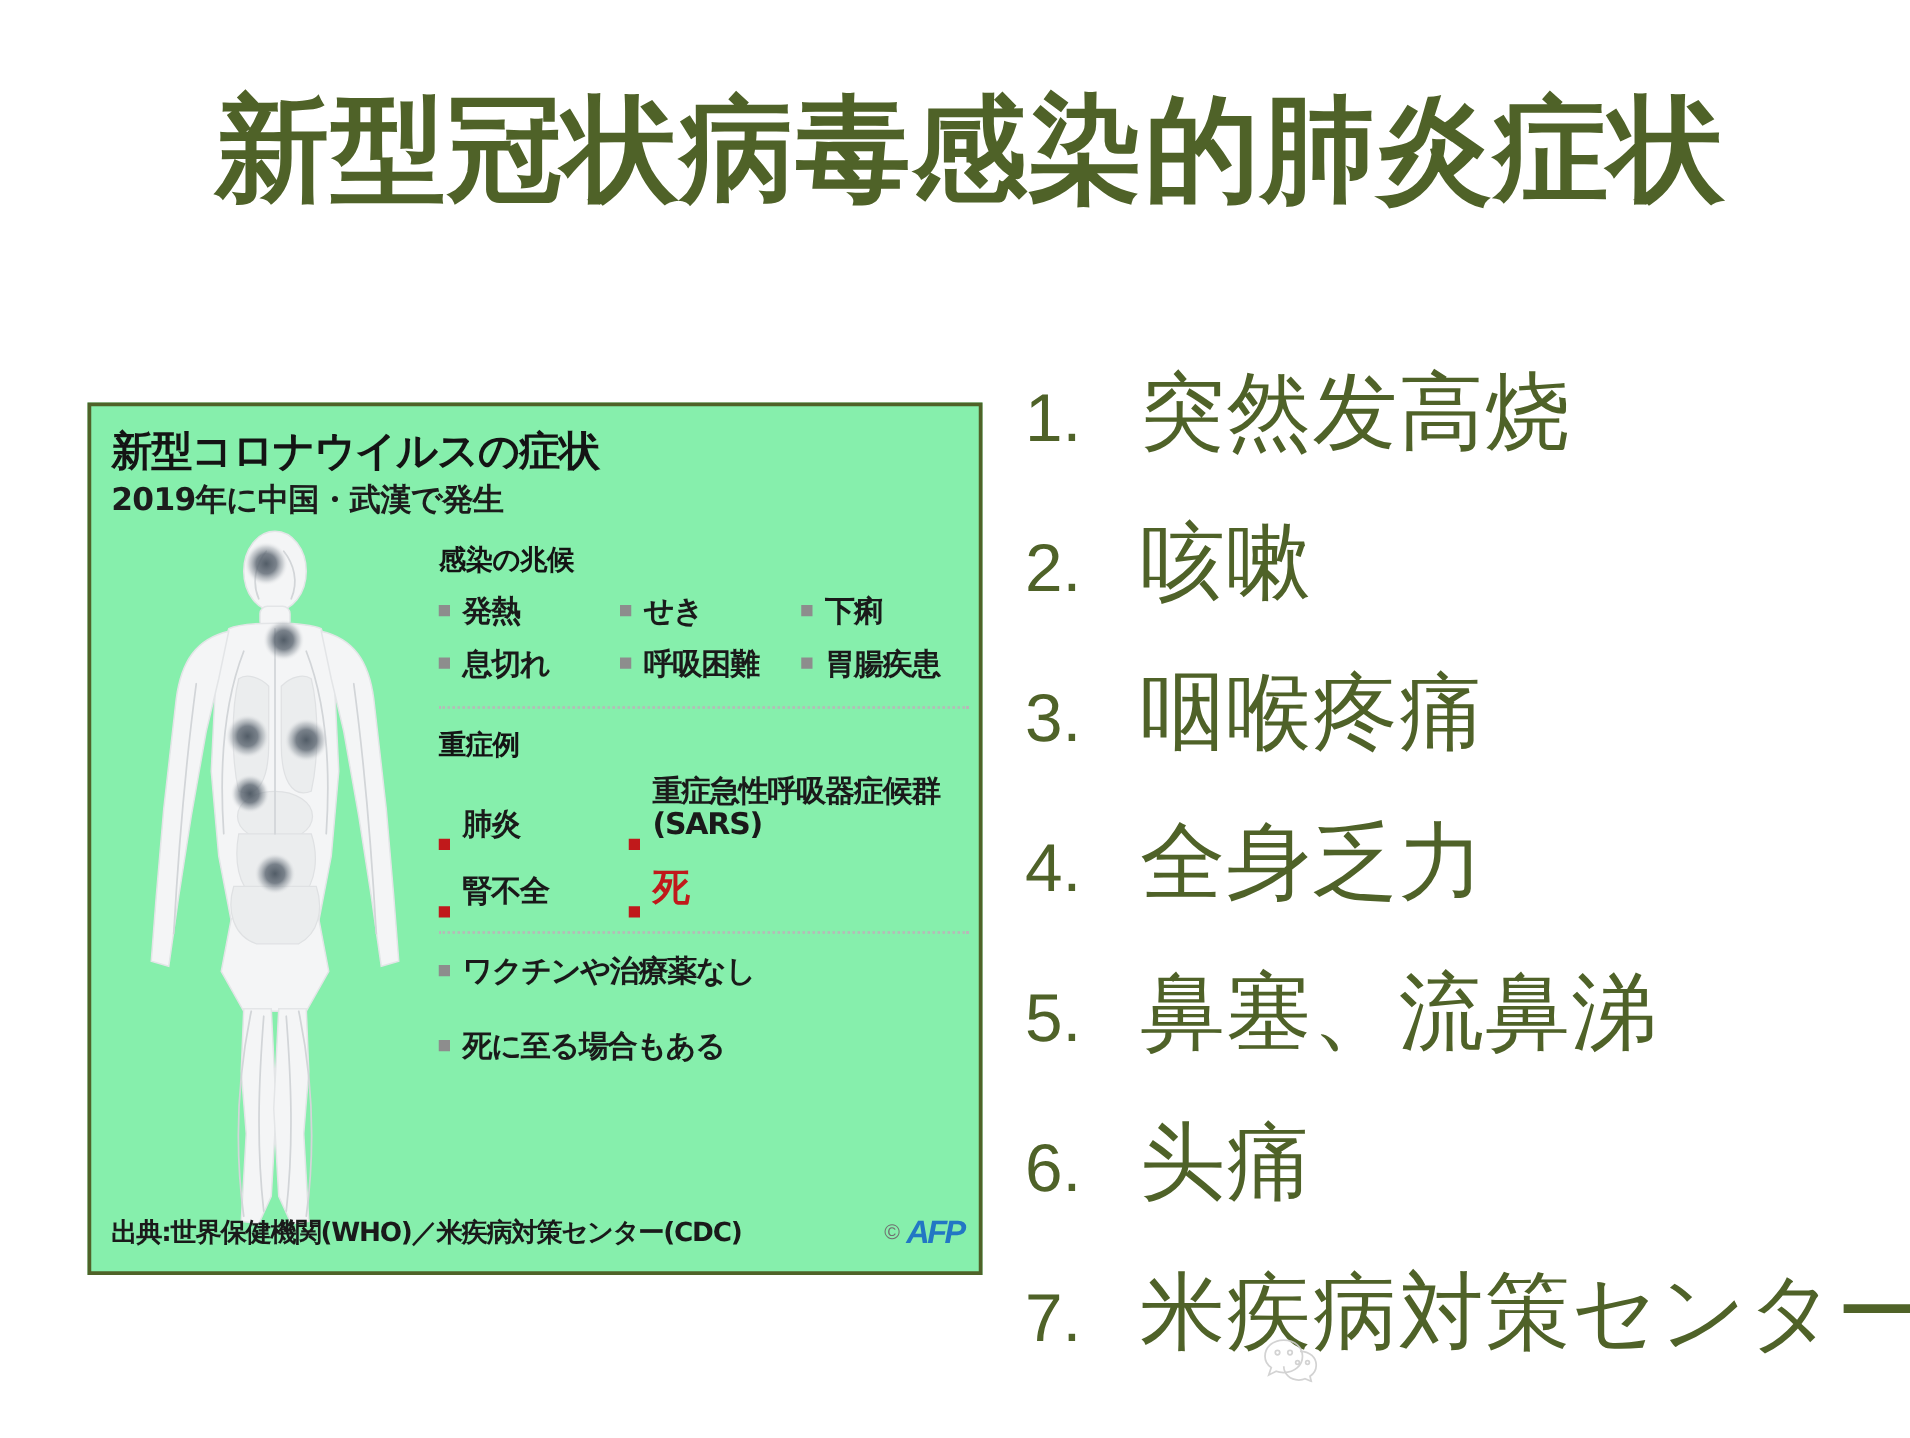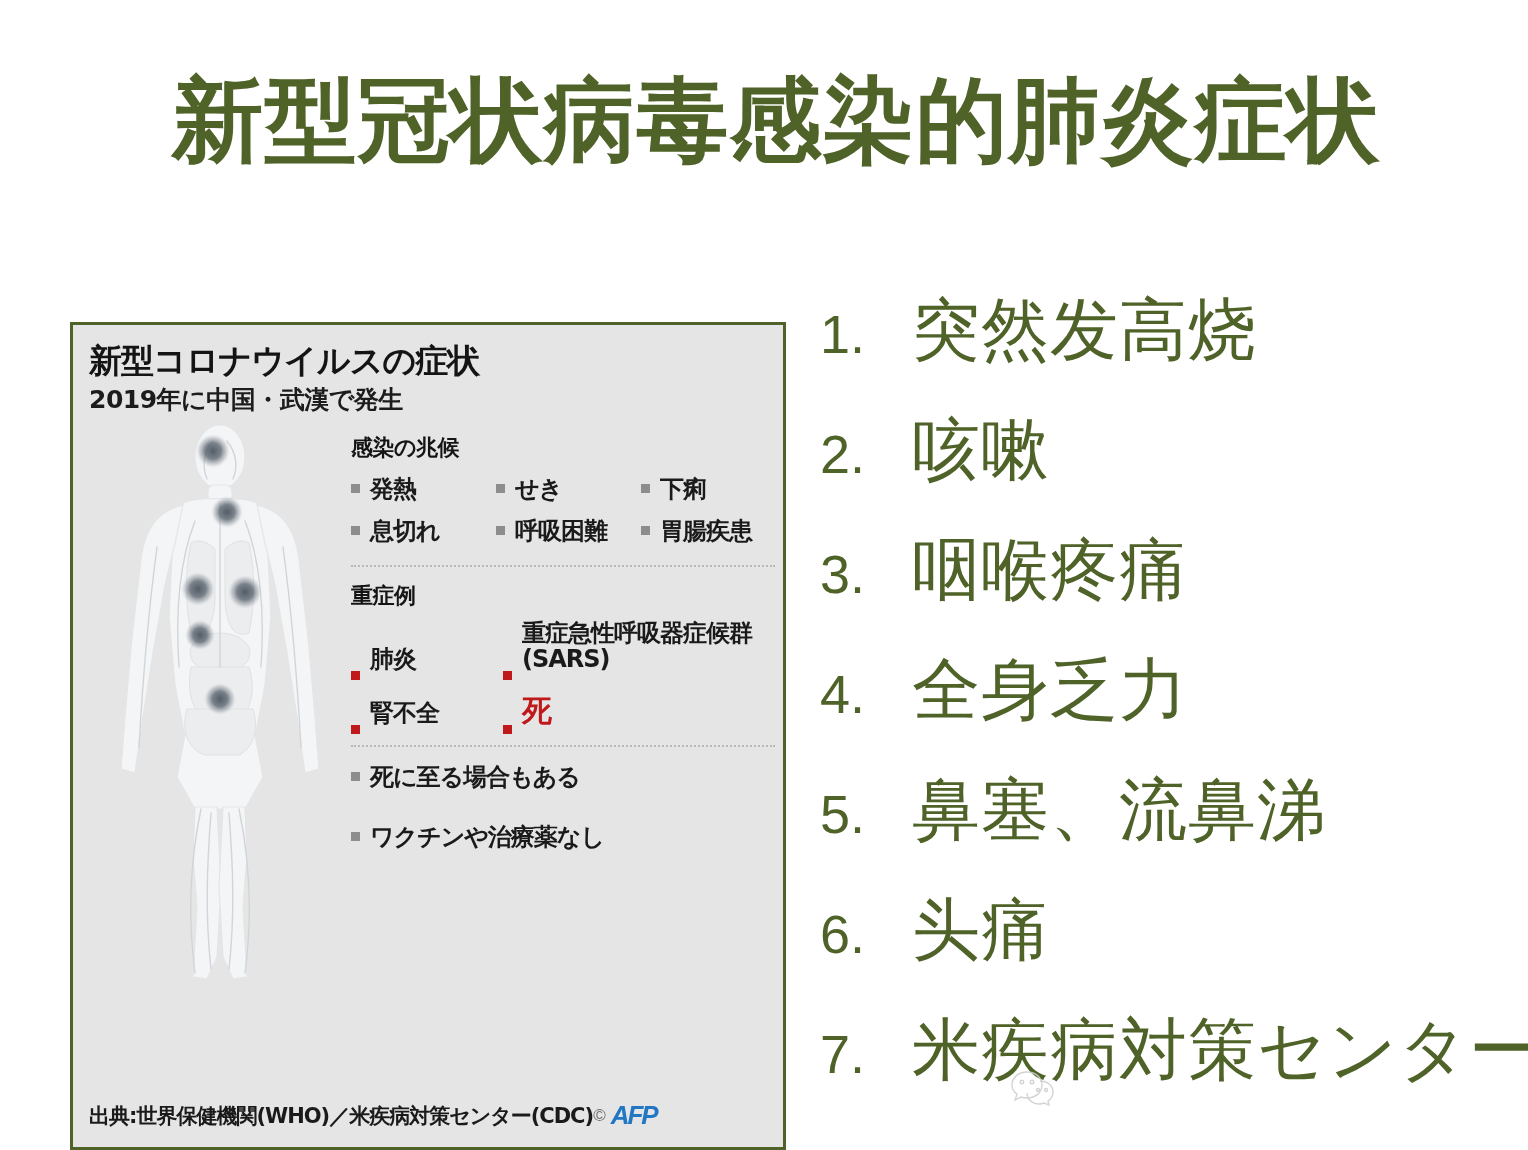--- a/index.html
+++ b/index.html
@@ -30,23 +30,23 @@
     white-space: nowrap;
     padding-left: 12px;
   }
 
   
   .info-card {
     position: absolute;
     left: 70px;
     top: 322px;
     width: 716px;
-    height: 828px;
+    height: 698px;
     border: 3px solid #4F6228;
-    background: #e5e5e5;
+    background: #86efac;
     box-sizing: border-box;
     overflow: hidden;
   }
 
   .card-inner {
     position: absolute;
     inset: 0;
   }
 
   .card-title {
@@ -164,21 +164,21 @@
   }
 
   
   .card-footer {
     position: absolute;
     left: 16px;
     right: 12px;
     bottom: 16px;
     display: flex;
     align-items: center;
-    justify-content: flex-start;
+    justify-content: space-between;
   }
   .source-text {
     font-size: 21px;
     font-weight: bold;
     color: #1a1a1a;
     letter-spacing: -1px;
     white-space: nowrap;
     font-family: "DejaVu Sans", "Liberation Sans", sans-serif;
   }
   .afp {
@@ -374,25 +374,25 @@
           <span class="bullet red"></span>
           <span class="txt">死</span>
         </div>
       </div>
 
       <div class="divider"></div>
 
       <div class="notes">
         <div class="note-row">
           <span class="bullet"></span>
+          <span>ワクチンや治療薬なし</span>
+        </div>
+        <div class="note-row">
+          <span class="bullet"></span>
           <span>死に至る場合もある</span>
-        </div>
-        <div class="note-row">
-          <span class="bullet"></span>
-          <span>ワクチンや治療薬なし</span>
         </div>
       </div>
 
     </div>
 
     <div class="card-footer">
       <span class="source-text">出典:世界保健機関(WHO)／米疾病対策センター(CDC)</span>
       <span class="afp">
         <span class="copy-mark">©</span>
         <span class="afp-logo">AFP</span>

